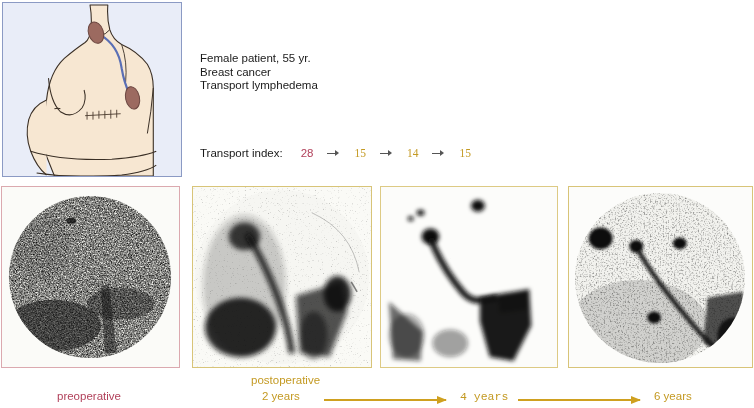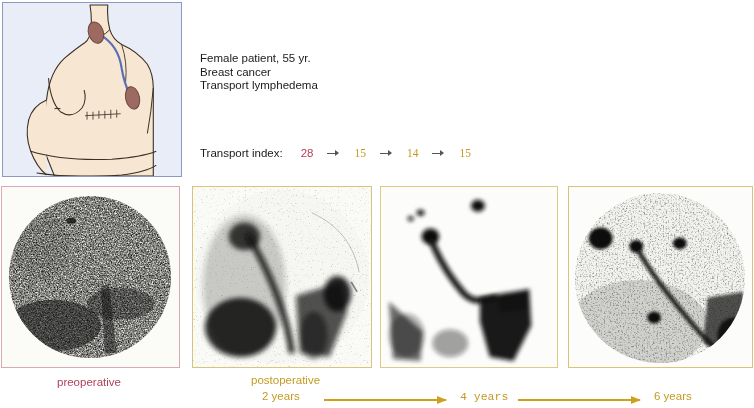--- a/index.html
+++ b/index.html
@@ -52,21 +52,21 @@
   .scan-svg{display:block;width:100%;height:100%;}
   #scan-0{left:1px;width:179px;height:182px;border:1.5px solid #dba9af;}
   #scan-1{left:192px;width:180px;height:182px;border:1.5px solid #d8c478;}
   #scan-2{left:380px;width:178px;height:182px;border:1.5px solid #ddca84;}
   #scan-3{left:568px;width:185px;height:182px;border:1.5px solid #d8c478;}
 
   
   .caption{
     position:absolute;font-size:11.5px;white-space:nowrap;
   }
-  #cap-preoperative{left:57px;top:376px;color:#b1405a;}
+  #cap-preoperative{left:57px;top:390px;color:#b1405a;}
   #cap-postoperative{left:251px;top:374px;color:#c49a23;}
   #cap-2years{left:262px;top:390px;color:#c49a23;}
   #cap-4years{left:460px;top:390px;color:#c49a23;font-family:Liberation Mono, monospace;}
   #cap-6years{left:654px;top:390px;color:#c49a23;}
 
   .tl-arrow{position:absolute;top:396px;height:9px;}
   .tl-arrow .shaft{
     position:absolute;left:0;top:3.2px;height:1.8px;background:#cfa01f;width:100%;
   }
   .tl-arrow .head{

